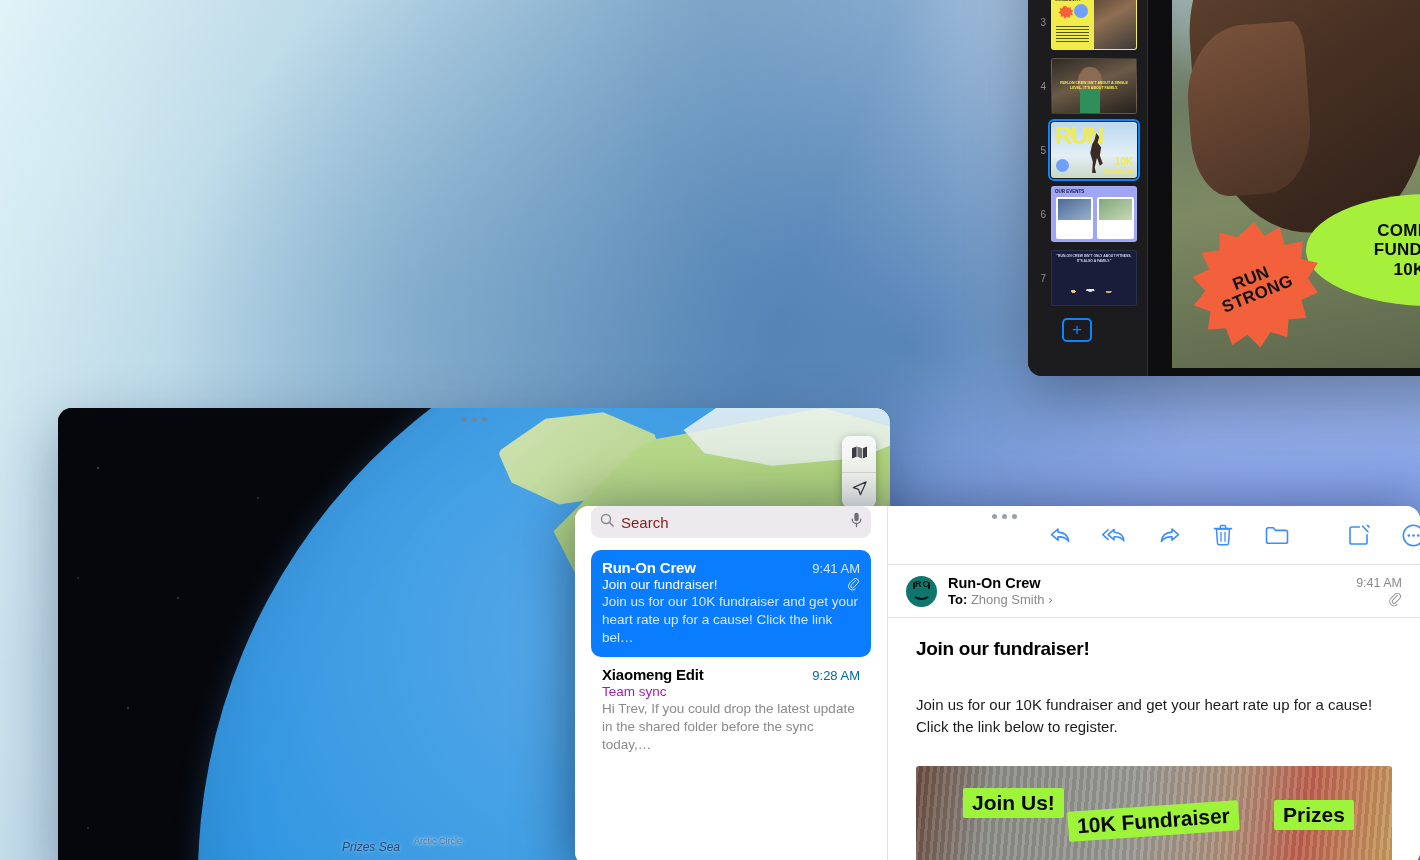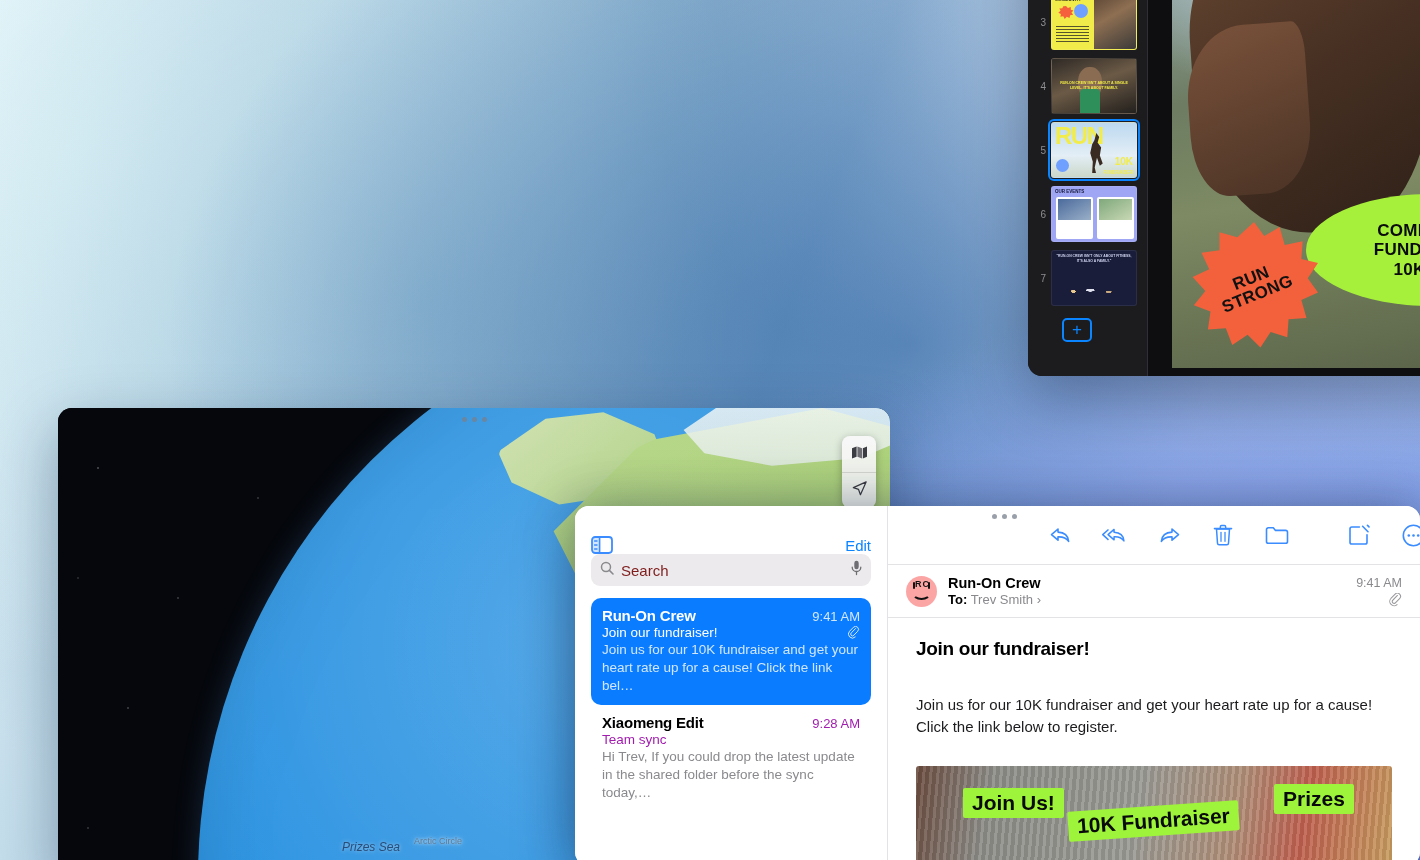--- a/index.html
+++ b/index.html
@@ -227,41 +227,41 @@
   #inbox-title { font-size: 29px; font-weight: 700; letter-spacing: -.6px; margin: 18px 0 10px; color: #000; }
   #search-bar {
     height: 32px; background: #eceaec; border-radius: 9px;
     display: flex; align-items: center; gap: 7px; padding: 0 9px; margin-bottom: 12px;
   }
   #search-bar .ph { color: #7f1d1d; font-size: 15px; flex: 1; }
   .mail-row { padding: 9px 11px; border-radius: 10px; position: relative; }
   .mail-row.sel { background: #0a7cff; }
   .mail-row .r1 { display: flex; align-items: baseline; justify-content: space-between; }
   .mail-row .from { font-size: 15px; font-weight: 700; color: #000; letter-spacing: -.2px; }
-  .mail-row .time { font-size: 13px; color: #a21caf; white-space: nowrap; }
+  .mail-row .time { font-size: 13px; color: #0369a1; white-space: nowrap; }
   .mail-row .subj { font-size: 13.5px; color: #a21caf; margin-top: 1px; }
   .mail-row .prev { font-size: 13.5px; color: #8a8a8e; line-height: 1.35; margin-top: 1px; }
   .mail-row.sel .from, .mail-row.sel .subj { color: #fff; }
   .mail-row.sel .time, .mail-row.sel .prev { color: rgba(255,255,255,.82); }
   .mail-row .clip { position: absolute; right: 11px; top: 28px; color: #8a8a8e; font-size: 13px; }
   .mail-row.sel .clip { color: rgba(255,255,255,.85); }
 
   #mail-detail { flex: 1; position: relative; background: #fff; display: flex; flex-direction: column; }
   #mail-toolbar {
     height: 58px; display: flex; align-items: center; gap: 28px;
     padding: 0 0 0 160px; color: #0a84ff; position: relative;
   }
   #mail-toolbar .sp { flex: 1; }
   .tb-icon { width: 26px; height: 26px; display: flex; align-items: center; justify-content: center; }
   #mail-header {
     border-top: 1px solid #e3e3e6; border-bottom: 1px solid #e3e3e6;
     padding: 10px 18px 10px 18px; display: flex; align-items: center; gap: 11px; position: relative;
   }
   #avatar {
-    width: 31px; height: 31px; border-radius: 50%; background: #fca5a5; position: relative; flex: 0 0 31px;
+    width: 31px; height: 31px; border-radius: 50%; background: #0f766e; position: relative; flex: 0 0 31px;
   }
   #avatar .rc { position: absolute; left: 9px; top: 3px; font-size: 9px; font-weight: 700; color: #111; letter-spacing: 1px; }
   #avatar .smile {
     position: absolute; left: 6px; top: 10px; width: 19px; height: 14px;
     border: 2.2px solid #111; border-top-color: transparent;
     border-left-color: transparent; border-right-color: transparent;
     border-radius: 0 0 50% 50%;
   }
   #avatar .smile::before, #avatar .smile::after {
     content:""; position:absolute; width:2.2px; height:7px; background:#111; top:-6px; border-radius:2px;
@@ -282,21 +282,21 @@
   #body-banner::before {
     content:""; position:absolute; inset:0;
     background: repeating-linear-gradient(95deg, rgba(255,255,255,.10) 0 3px, rgba(0,0,0,.07) 3px 7px);
   }
   .tag {
     position: absolute; background: #9ef43a; color: #0a0a0a; font-weight: 900;
     padding: 3px 9px; border-radius: 2px; font-size: 21px; white-space: nowrap;
   }
   #tag1 { left: 47px; top: 22px; }
   #tag2 { left: 152px; top: 40px; transform: rotate(-4deg); }
-  #tag3 { left: 358px; top: 18px; text-align: right; }
+  #tag3 { left: 358px; top: 34px; text-align: right; }
 </style>
 </head>
 <body>
 
 <div id="wallpaper"></div>
 
 <div id="keynote" class="window">
 
   <div id="keynote-sidebar">
 
@@ -411,33 +411,20 @@
   <div class="grabber" style="top:9px">
     <i></i>
     <i></i>
     <i></i>
   </div>
 </div>
 
 <div id="mail" class="window">
 
   <div id="mail-list">
-    <div id="mail-list-top">
-      <span id="sidebar-toggle">
-        <svg width="22" height="18" viewBox="0 0 22 18" fill="none">
-          <rect x="1" y="1" width="20" height="16" rx="3.2" stroke="#3b8cff" stroke-width="1.8"></rect>
-          <rect x="1" y="1" width="7.6" height="16" rx="3.2" fill="#3b8cff" fill-opacity=".22"></rect>
-          <line x1="8.6" y1="1" x2="8.6" y2="17" stroke="#3b8cff" stroke-width="1.6"></line>
-          <line x1="3.6" y1="5" x2="6" y2="5" stroke="#3b8cff" stroke-width="1.4" stroke-linecap="round"></line>
-          <line x1="3.6" y1="9" x2="6" y2="9" stroke="#3b8cff" stroke-width="1.4" stroke-linecap="round"></line>
-          <line x1="3.6" y1="13" x2="6" y2="13" stroke="#3b8cff" stroke-width="1.4" stroke-linecap="round"></line>
-        </svg>
-      </span>
-      <span id="edit-btn">Edit</span>
-    </div>
 
 
     <div id="search-bar">
       <span>
         <svg width="14" height="14" viewBox="0 0 14 14" fill="none">
           <circle cx="6" cy="6" r="4.5" stroke="#8a8a8e" stroke-width="1.5"></circle>
           <line x1="9.4" y1="9.4" x2="13" y2="13" stroke="#8a8a8e" stroke-width="1.6" stroke-linecap="round"></line>
         </svg>
       </span>
       <span class="ph">Search</span>
@@ -528,21 +515,21 @@
 
     <div id="mail-header">
       <div id="avatar">
         <span class="rc">RC</span>
         <i class="smile"></i>
       </div>
       <div>
         <div id="sender">Run-On Crew</div>
         <div class="to-line">
           <b>To:</b>
-          <span>Trev Smith</span>
+          <span>Zhong Smith</span>
           <span>›</span>
         </div>
       </div>
       <span id="mail-time">9:41 AM</span>
       <span id="mail-clip">
         <svg width="13" height="15" viewBox="0 0 12 14" fill="none">
           <path d="M9.3 4.2 4.6 9a2 2 0 1 0 2.8 2.8l4.2-4.3a3.3 3.3 0 0 0-4.7-4.7L2.4 7.4a4.6 4.6 0 0 0 6.5 6.5" stroke="#9a9a9e" stroke-width="1.1" fill="none" stroke-linecap="round" transform="translate(-0.4,-1.4) scale(0.88)"></path>
         </svg>
       </span>
     </div>

